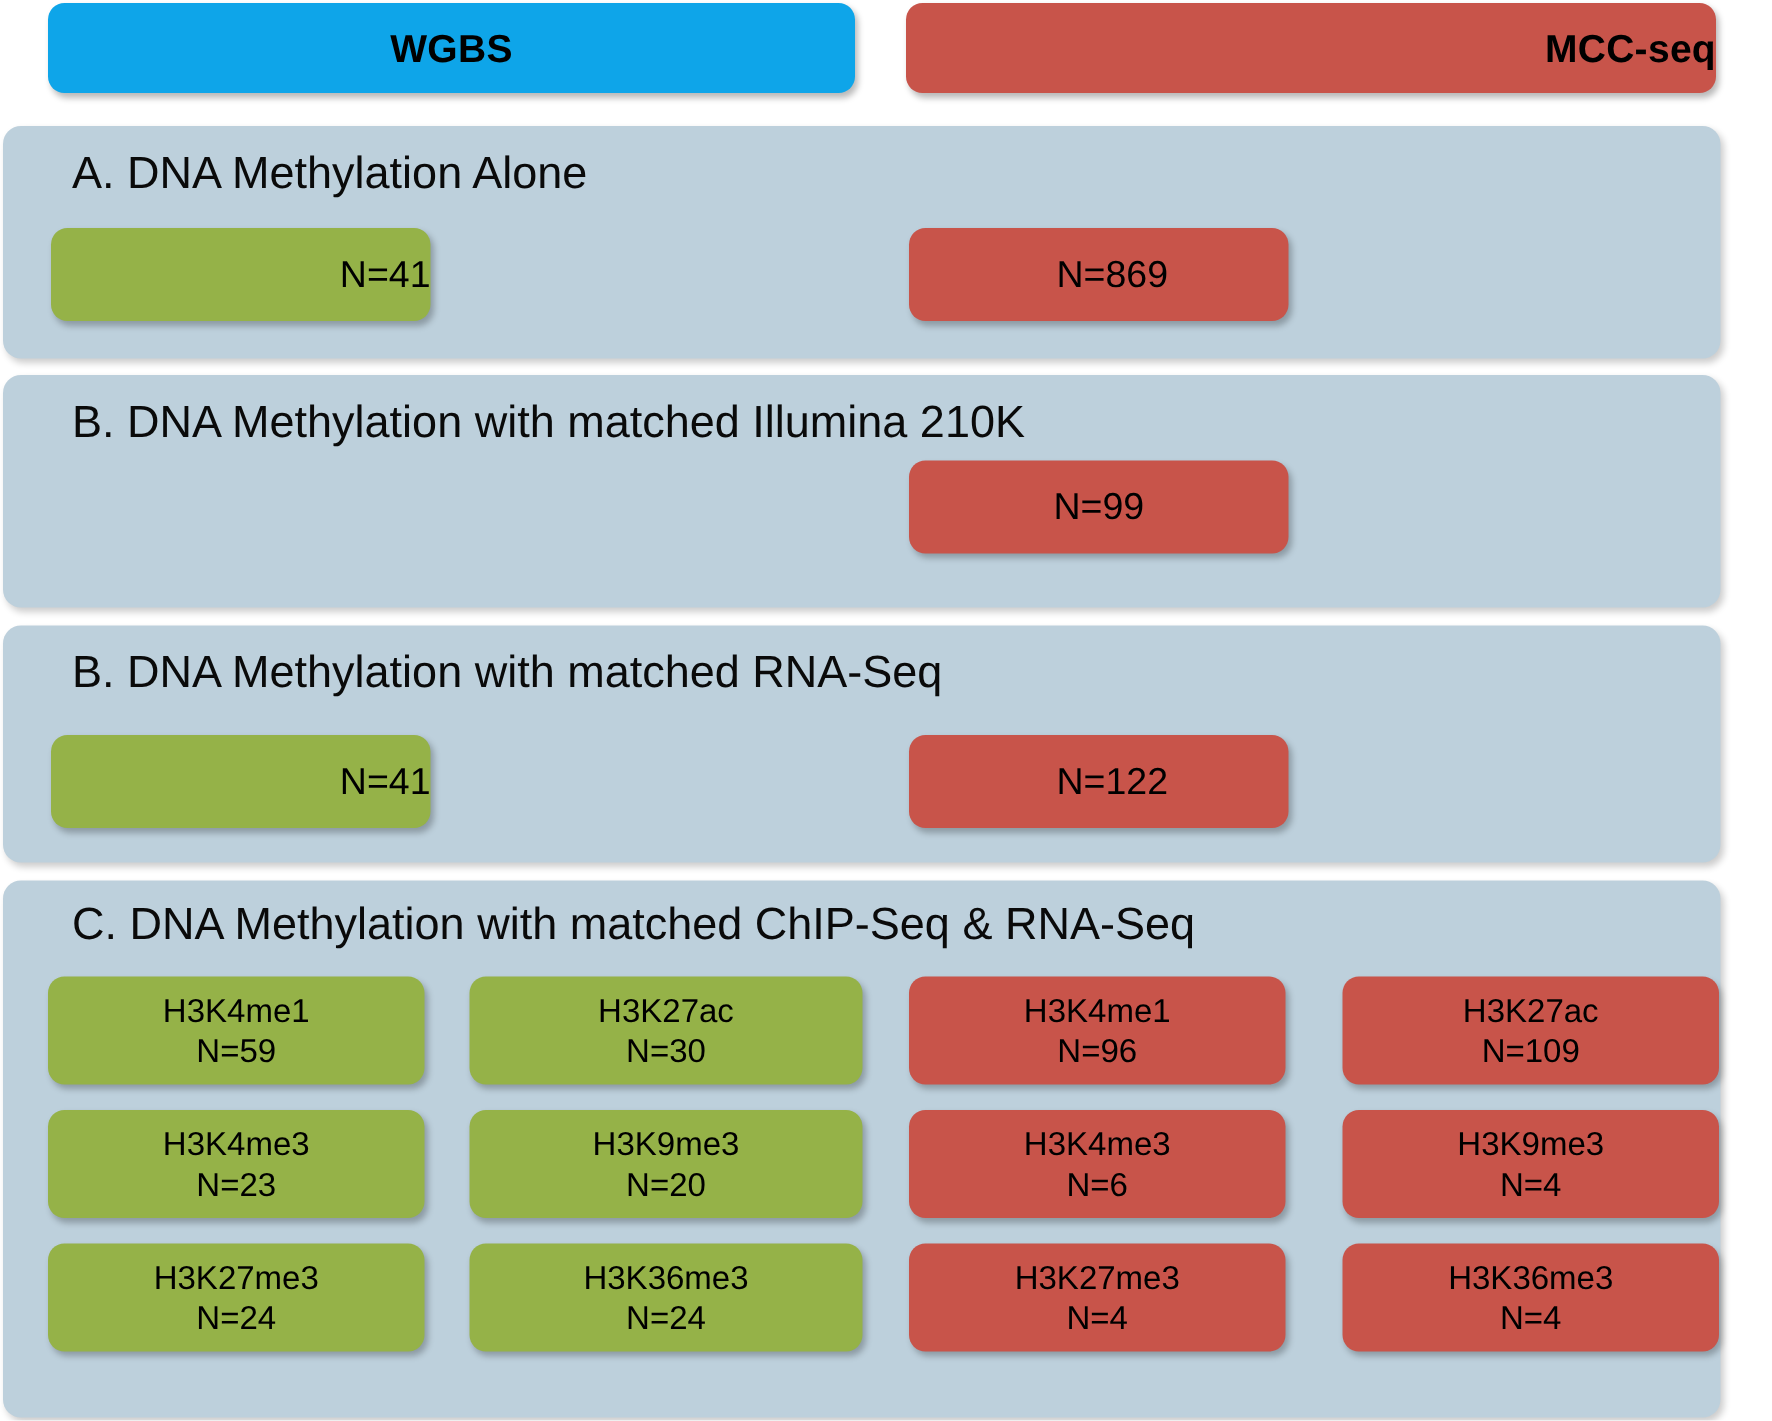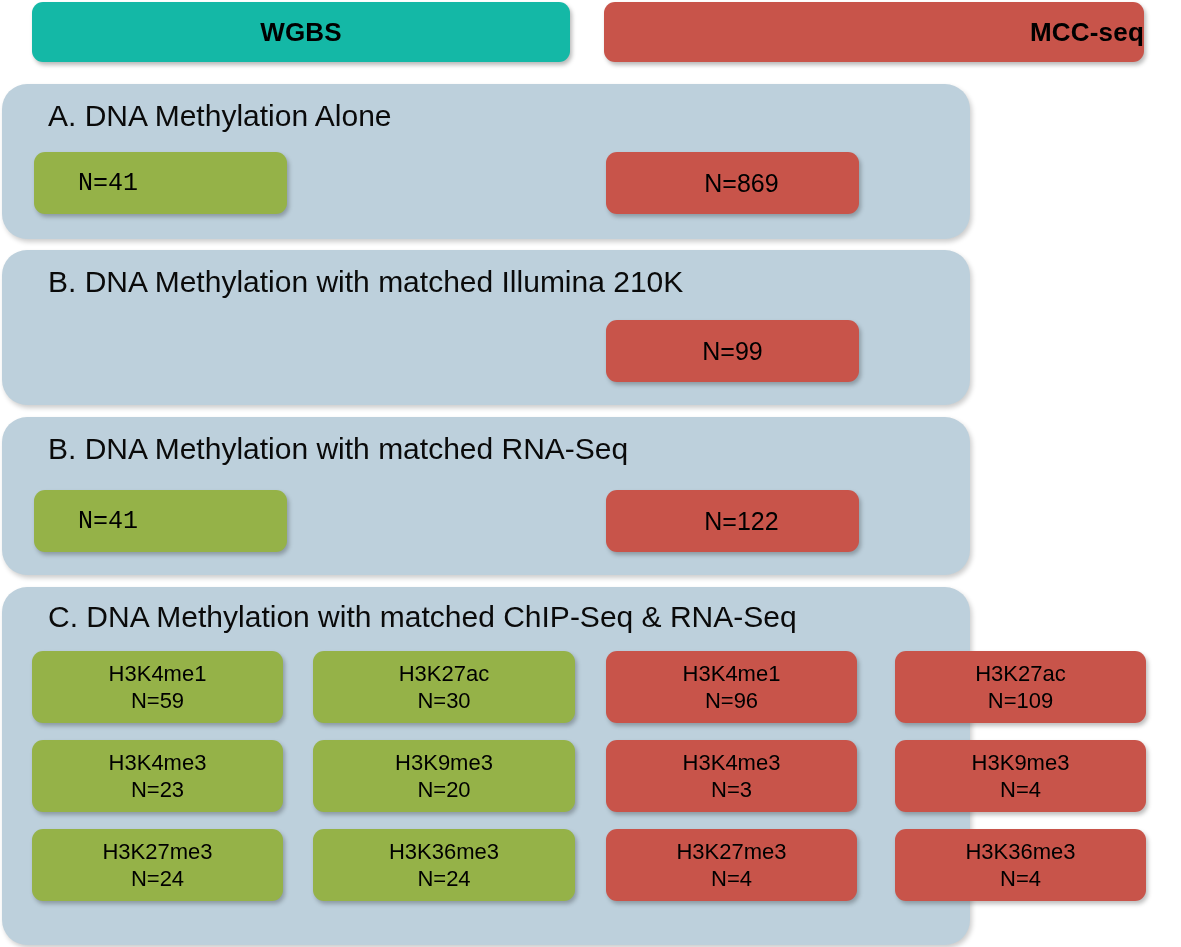--- a/index.html
+++ b/index.html
@@ -41,36 +41,36 @@
     justify-content: center;
     font-size: 26px;
     font-weight: bold;
     letter-spacing: 0.2px;
     box-shadow: 2px 3px 4px rgba(0,0,0,0.28);
     box-sizing: border-box;
   }
   .platform-badge.wgbs {
     left: 32px;
     width: 538px;
-    background: #14b8a6;
+    background: #0ea5e9;
   }
   .platform-badge.mcc {
     left: 604px;
     width: 540px;
     background: #c8544a;
     justify-content: flex-end;
   }
 
   
   .panel {
     position: absolute;
     left: 2px;
-    width: 968px;
+    width: 1145px;
     background: #bdd0dc;
-    border-radius: 25px;
+    border-radius: 12px;
     box-shadow: 2px 3px 5px rgba(0,0,0,0.20);
     box-sizing: border-box;
   }
   .panel-a    { top: 84px;  height: 155px; }
   .panel-b450 { top: 250px; height: 155px; }
   .panel-brna { top: 417px; height: 158px; }
   .panel-c    { top: 587px; height: 358px; }
 
   .panel-title {
     position: absolute;
@@ -98,22 +98,21 @@
   }
   .count-box > span { display: block; width: 100%; }
 
   .count-box.green {
     background: #95b248;
     left: 32px;
     width: 253px;
   }
   .count-box.green > span {
     padding-left: 44px;
-    text-align: left;
-    font-family: Liberation Mono, monospace;
+    text-align: right;
   }
   .count-box.red {
     background: #c8544a;
     left: 604px;
     width: 253px;
   }
   .count-box.red > span {
     padding-left: 18px;
     text-align: center;
   }
@@ -121,21 +120,21 @@
   .count-box.red.shift-right {
     left: 604px;
     width: 253px;
   }
   .count-box.red.shift-right > span {
     padding-left: 0;
     text-align: center;
   }
 
   .row-a     { top: 68px; }
-  .row-b450  { top: 70px; }
+  .row-b450  { top: 57px; }
   .row-brna  { top: 73px; }
 
   
   .mark-grid {
     position: absolute;
     left: 0;
     top: 64px;
     width: 1177px;
     height: 290px;
     padding-left: 24px;
@@ -242,21 +241,21 @@
       <div class="mark-box green col-0 mrow-1">
         <span class="mark-name">H3K4me3</span>
         <span class="mark-n">N=23</span>
       </div>
       <div class="mark-box green col-1 mrow-1">
         <span class="mark-name">H3K9me3</span>
         <span class="mark-n">N=20</span>
       </div>
       <div class="mark-box red col-2 mrow-1">
         <span class="mark-name">H3K4me3</span>
-        <span class="mark-n">N=3</span>
+        <span class="mark-n">N=6</span>
       </div>
       <div class="mark-box red col-3 mrow-1">
         <span class="mark-name">H3K9me3</span>
         <span class="mark-n">N=4</span>
       </div>
 
       <div class="mark-box green col-0 mrow-2">
         <span class="mark-name">H3K27me3</span>
         <span class="mark-n">N=24</span>
       </div>

